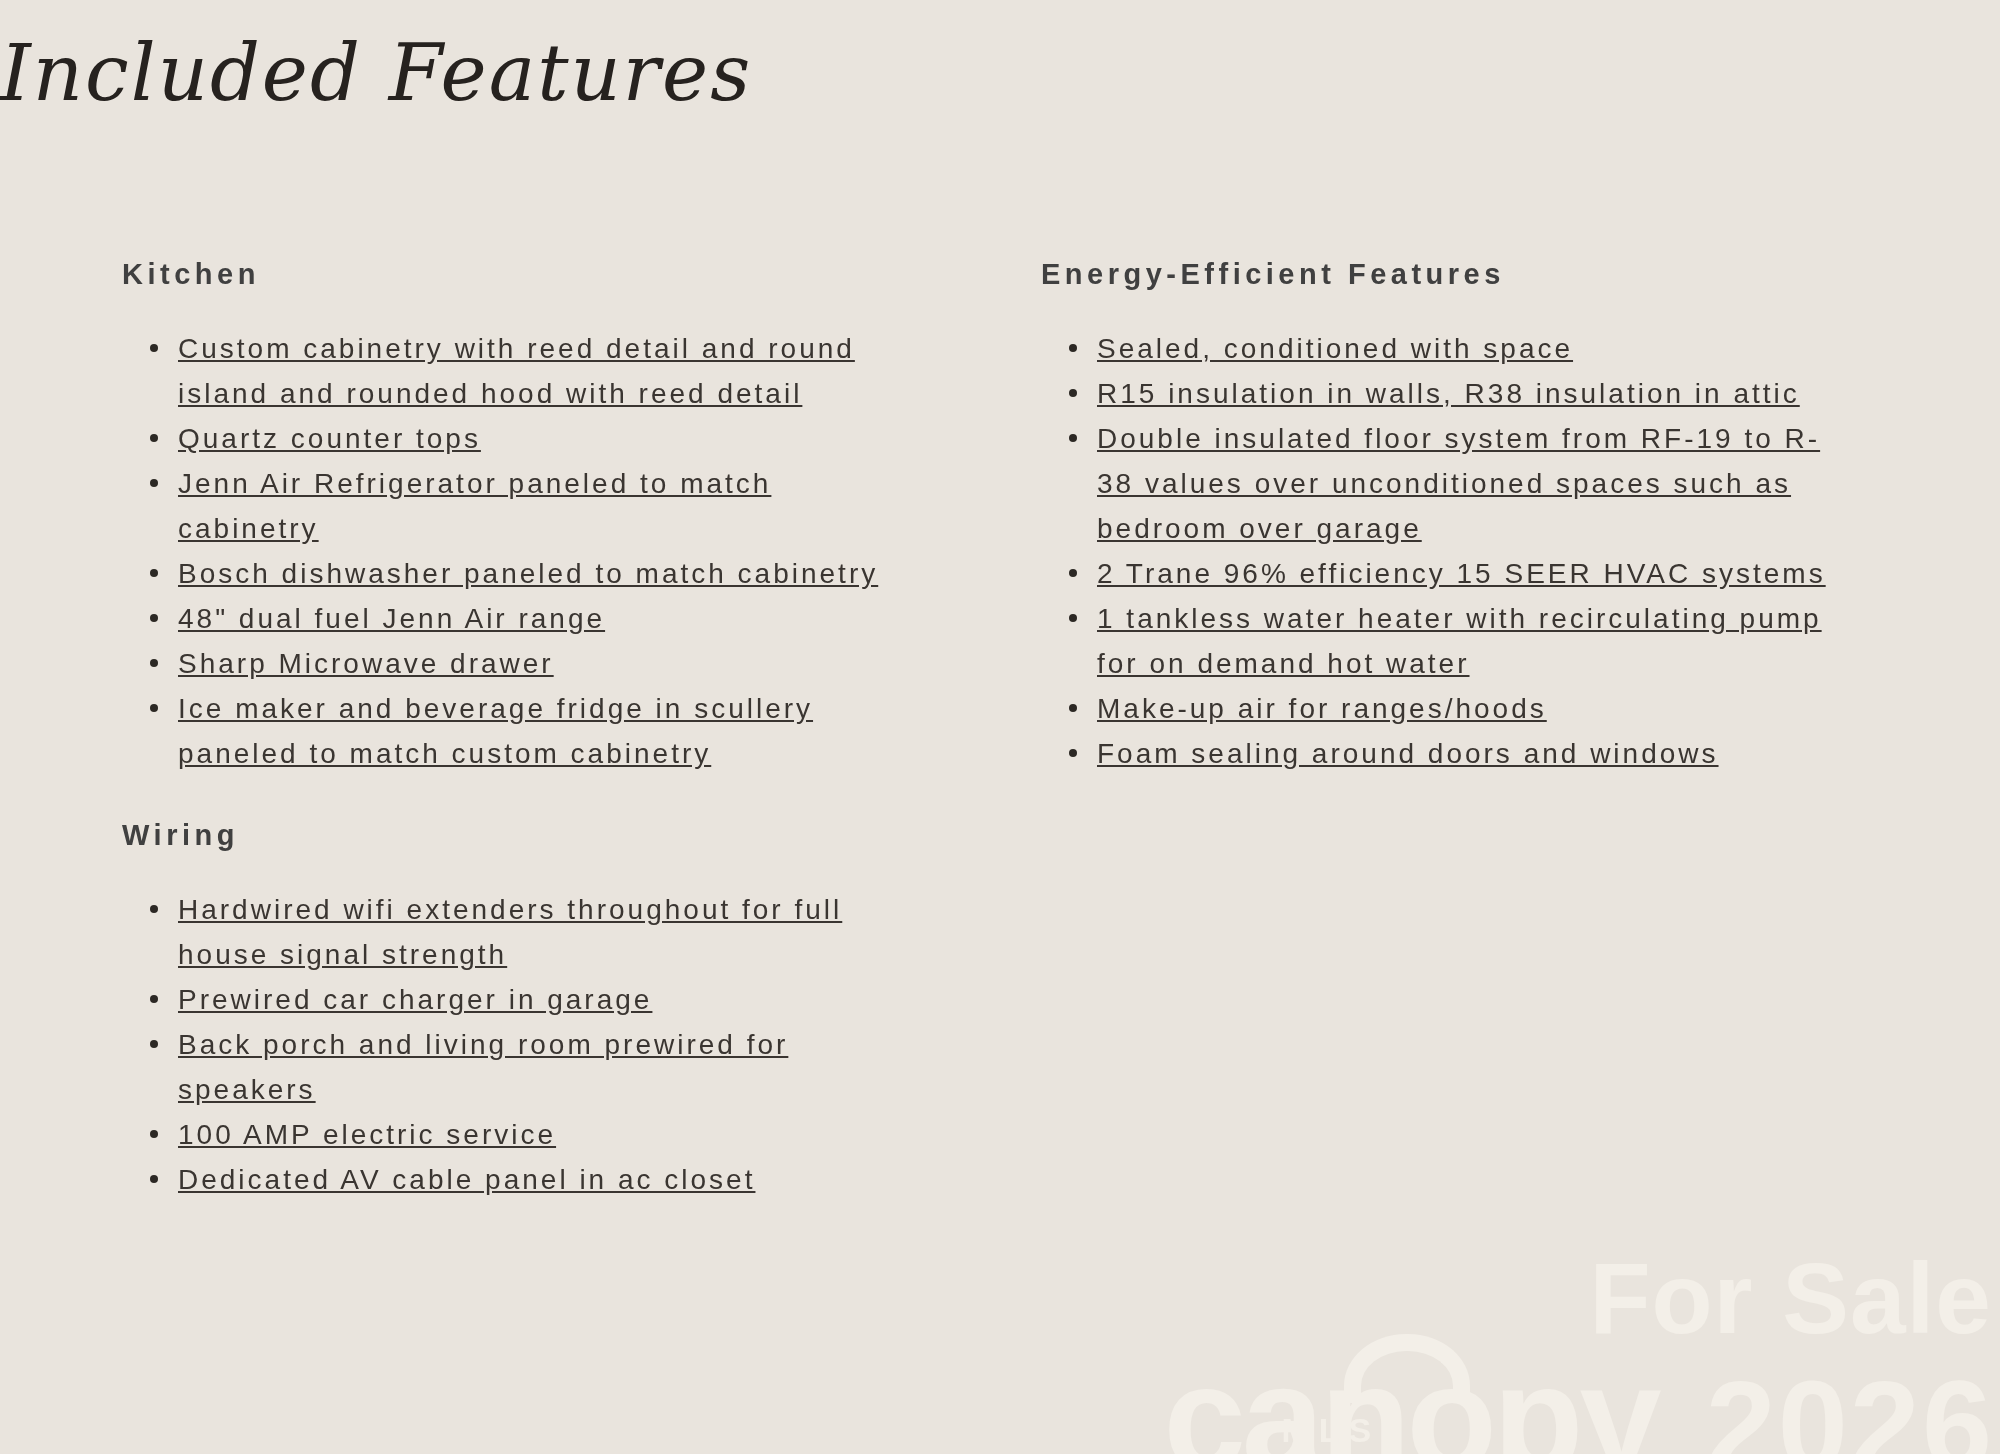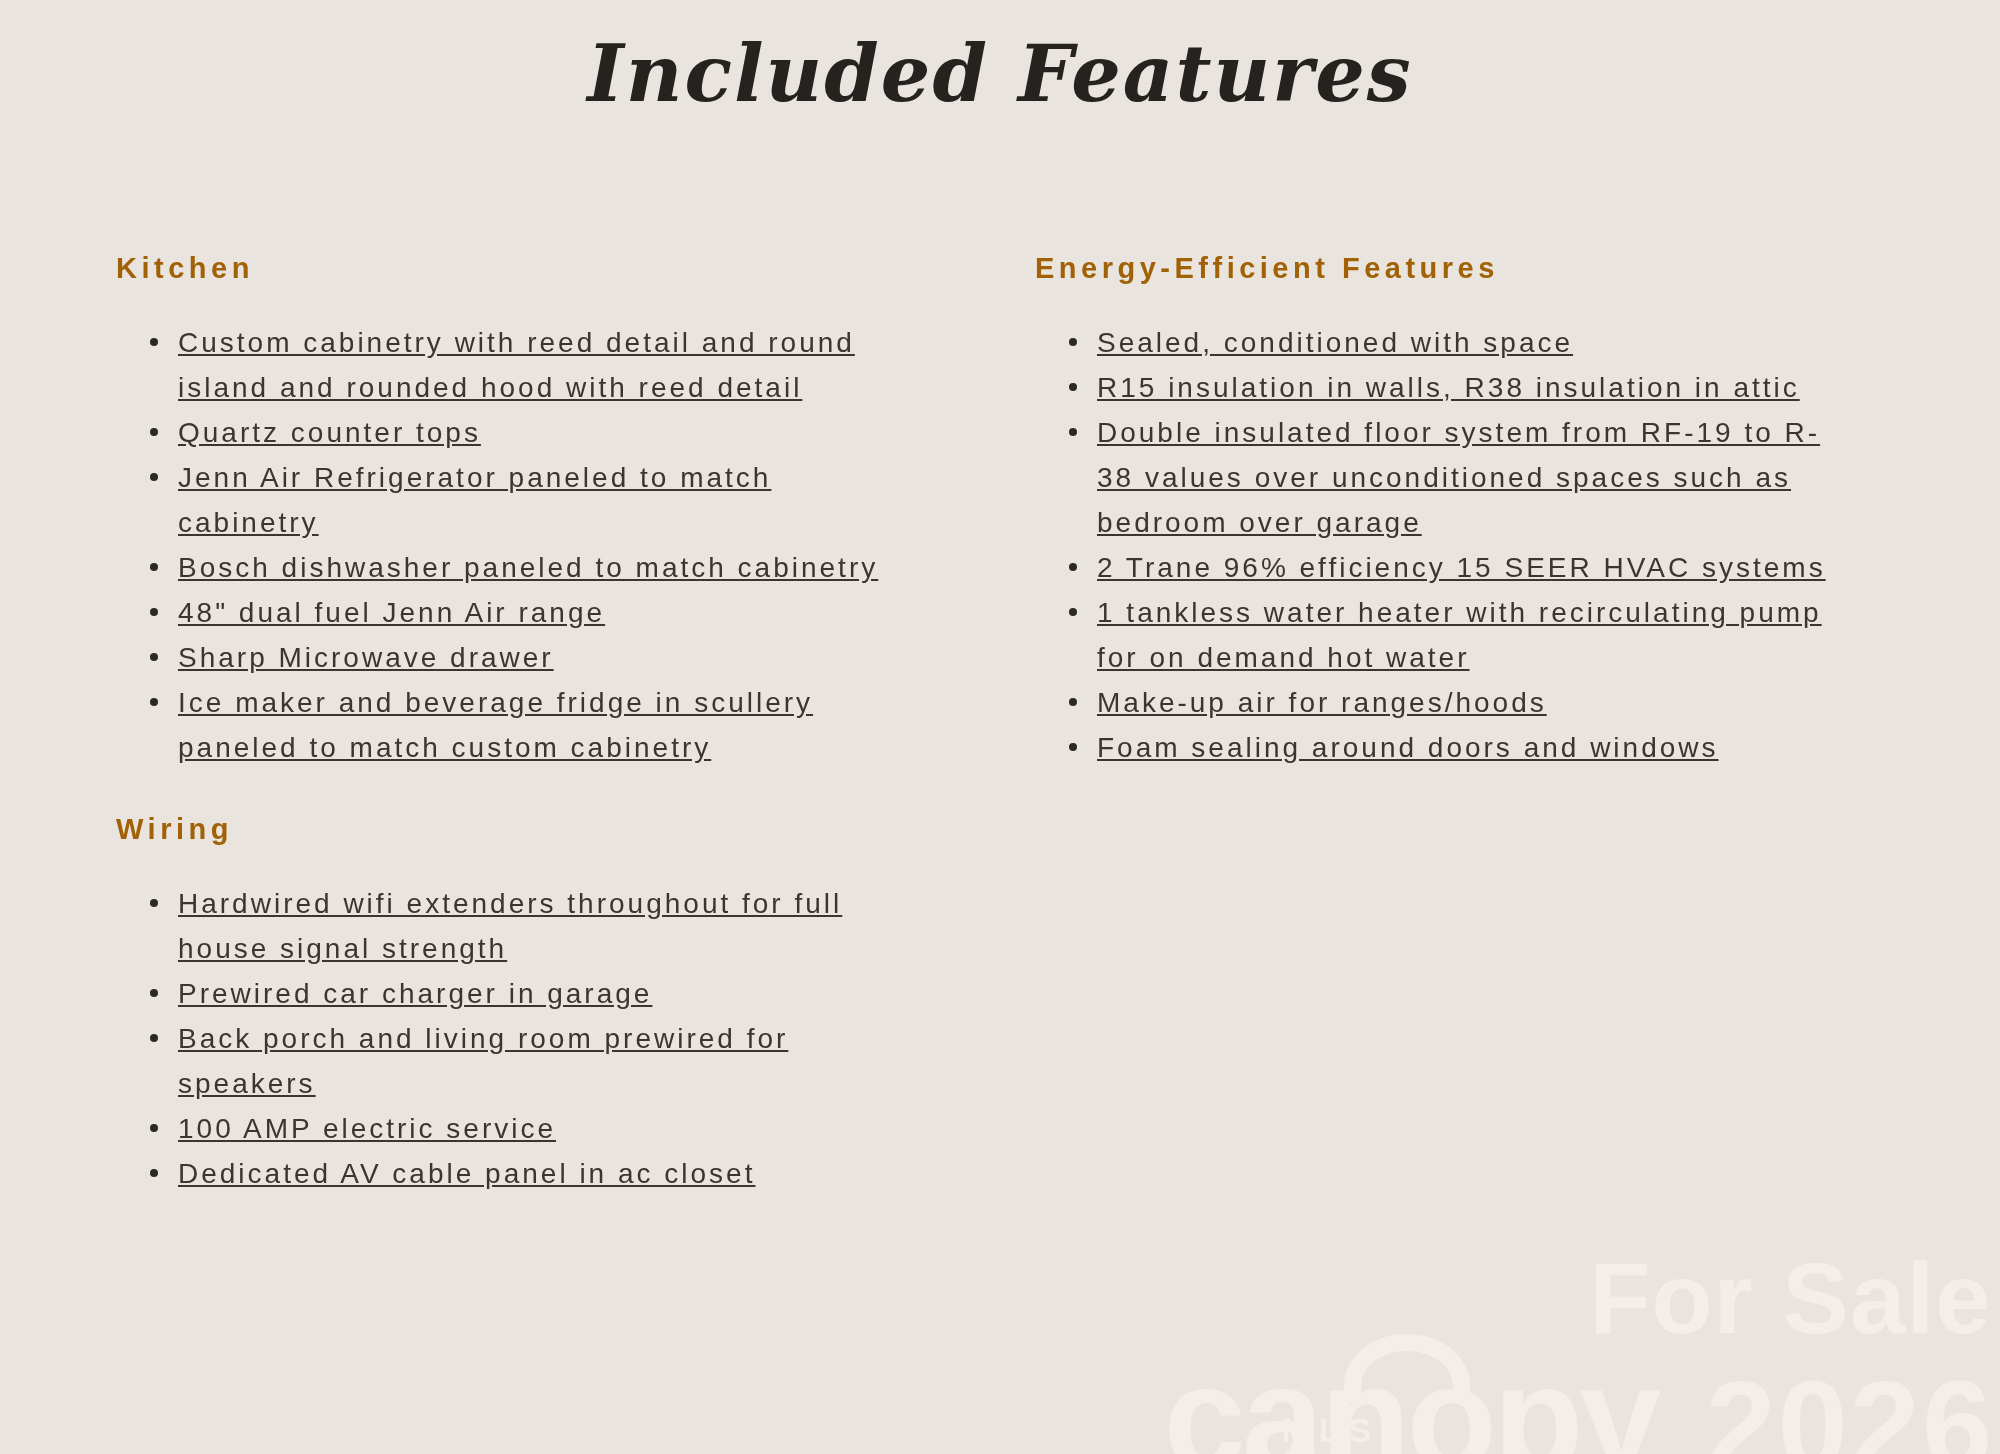--- a/index.html
+++ b/index.html
@@ -13,43 +13,43 @@
     overflow: hidden;
   }
 
   
   .title {
     position: absolute;
     top: 28px;
     left: 0;
     right: 0;
     margin: 0;
-    text-align: center;
+    text-align: left;
     font-family: "DejaVu Serif", serif;
     font-style: italic;
-    font-weight: 700;
+    font-weight: 400;
     font-size: 78px;
     letter-spacing: 2px;
     color: #26221f;
   }
 
   
   .col {
     position: absolute;
     top: 250px;
   }
   .col-left  { left: 116px;  width: 740px; }
   .col-right { left: 1035px; width: 770px; }
 
   h2.sec-heading {
-    margin: 0;
+    margin: 6px;
     font-size: 29px;
     font-weight: 700;
     letter-spacing: 4.5px;
-    color: #a16207;
+    color: #404040;
     line-height: 36px;
   }
 
   ul.feature-list {
     list-style: none;
     margin: 34px 0 0 0;
     padding: 0 0 0 62px;
     font-size: 28px;
     line-height: 45px;
     letter-spacing: 3px;

